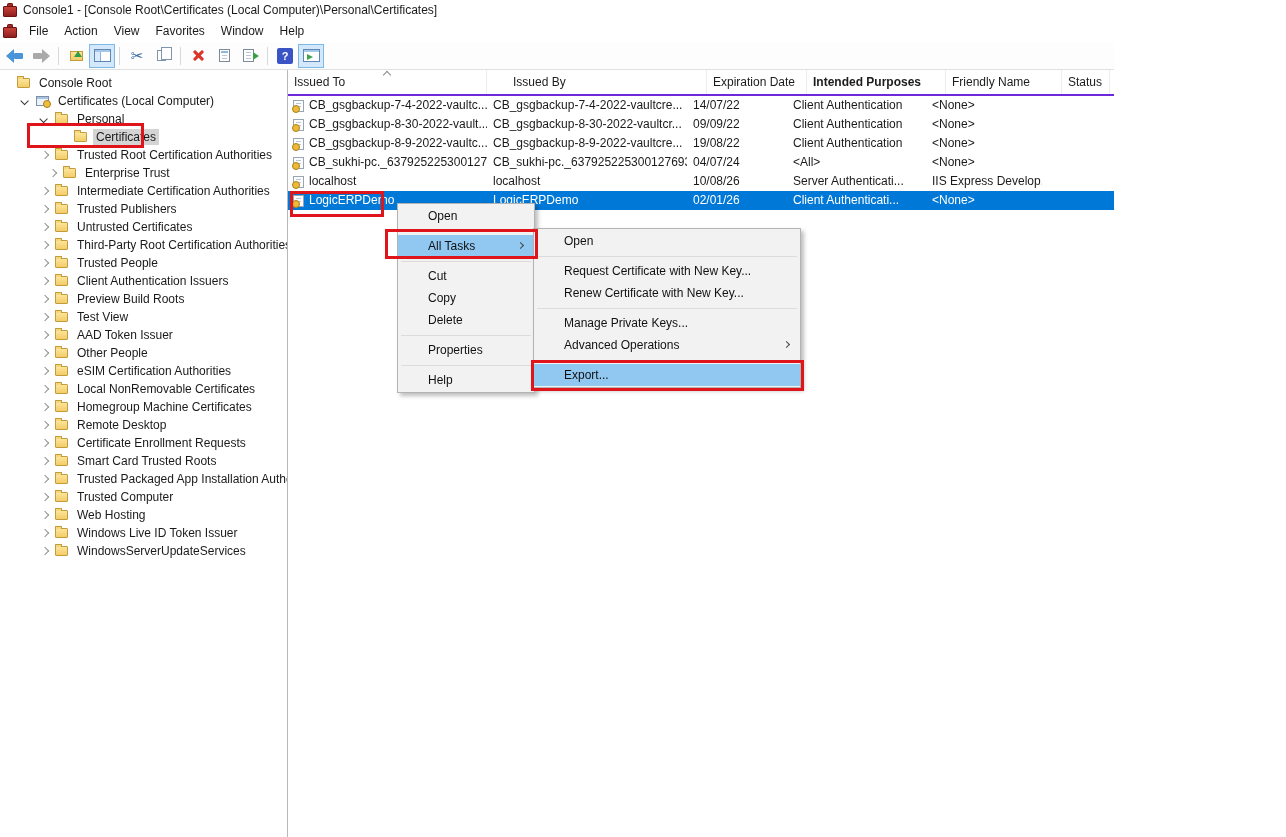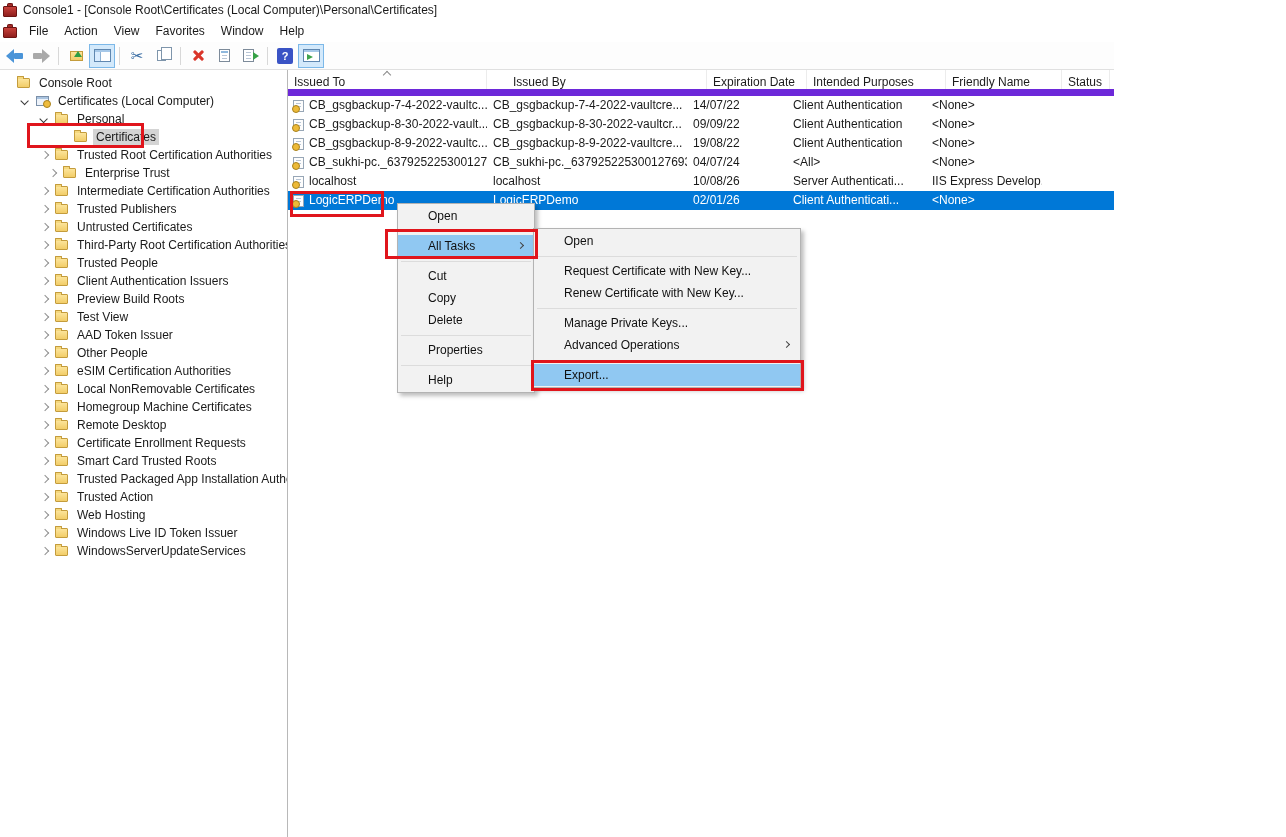--- a/index.html
+++ b/index.html
@@ -72,21 +72,21 @@
   .ic-folder{width:13px;height:10px;background:linear-gradient(180deg,#fce49a,#f2cd68);border:1px solid #c49c3c;border-radius:1px;position:relative;flex:none}
   .ic-folder::before{content:"";position:absolute;left:-1px;top:-3px;width:5px;height:2px;background:#f5d87e;border:1px solid #c49c3c;border-bottom:none;border-radius:1px 1px 0 0}
   .ic-certmgr{width:13px;height:10px;background:#eef3fa;border:1px solid #7b90a9;position:relative;flex:none}
   .ic-certmgr::before{content:"";position:absolute;left:0;top:0;right:0;height:2px;background:#aac4e0}
   .ic-certmgr::after{content:"";position:absolute;right:-3px;bottom:-3px;width:6px;height:6px;border-radius:50%;background:#eebc3e;border:1px solid #a9821e}
   .tlabel{padding:1px 3px}
   .tlabel.sel{background:var(--inactive-selection)}
 
   
   .list-pane{flex:1;background:#fff;position:relative;overflow:hidden}
-  .list-header{display:flex;height:26px;border-bottom:7px solid #6d28d9;position:relative}
+  .list-header{display:flex;height:26px;border-bottom:2px solid #6d28d9;position:relative}
   .hcell{border-right:1px solid #ececec;padding-left:6px;line-height:25px;white-space:nowrap;overflow:hidden;flex:none;color:#1c1c1c}
   .sort-caret{position:absolute;left:96px;top:2px;width:6px;height:6px;border-top:1px solid #8a8a8a;border-right:1px solid #8a8a8a;transform:rotate(-45deg)}
   .lrow{display:flex;width:904px;height:19px;line-height:19px;cursor:default}
   .lrow.rsel{background:var(--selection-blue);color:#fff}
   .cell{padding-left:6px;white-space:nowrap;overflow:hidden;flex:none}
   .cell.c0{display:flex;align-items:center;padding-left:3px}
   .ic-cert{width:11px;height:12px;background:#fdfdfd;border:1px solid #97a6b6;position:relative;flex:none;margin:0 5px 0 2px}
   .ic-cert::before{content:"";position:absolute;left:2px;top:2px;right:2px;height:6px;background:repeating-linear-gradient(#b9c6d6 0 1px,transparent 1px 3px)}
   .ic-cert::after{content:"";position:absolute;left:-2px;bottom:-2px;width:6px;height:6px;border-radius:50%;background:#edba38;border:1px solid #a9821e}
 
@@ -281,21 +281,21 @@
           <div class="tlabel">Smart Card Trusted Roots</div>
         </div>
         <div class="tree-item" style="padding-left: 42px;">
           <div class="chev collapsed"></div>
           <div class="tico ic-folder"></div>
           <div class="tlabel">Trusted Packaged App Installation Authorit</div>
         </div>
         <div class="tree-item" style="padding-left: 42px;">
           <div class="chev collapsed"></div>
           <div class="tico ic-folder"></div>
-          <div class="tlabel">Trusted Action</div>
+          <div class="tlabel">Trusted Computer</div>
         </div>
         <div class="tree-item" style="padding-left: 42px;">
           <div class="chev collapsed"></div>
           <div class="tico ic-folder"></div>
           <div class="tlabel">Web Hosting</div>
         </div>
         <div class="tree-item" style="padding-left: 42px;">
           <div class="chev collapsed"></div>
           <div class="tico ic-folder"></div>
           <div class="tlabel">Windows Live ID Token Issuer</div>
@@ -305,21 +305,21 @@
           <div class="tico ic-folder"></div>
           <div class="tlabel">WindowsServerUpdateServices</div>
         </div>
       </div>
     <div class="list-pane">
       <div class="list-header" id="list-header">
         <span class="sort-caret"></span>
       <div class="hcell" style="width: 199px;">Issued To</div>
           <div class="hcell" style="width: 200px; margin-left: 20px;">Issued By</div>
           <div class="hcell" style="width: 100px;">Expiration Date</div>
-          <div class="hcell" style="width: 139px;">Intended Purposes</div>
+          <div class="hcell" style="width: 139px; font-weight: bold;">Intended Purposes</div>
           <div class="hcell" style="width: 116px;">Friendly Name</div>
           <div class="hcell" style="width: 48px;">Status</div>
           <div class="hcell" style="width: 102px;">Certificate Tem...</div>
         </div>
       <div id="list-rows">
           <div class="lrow">
             <div class="cell c0" style="width: 199px;">
               <div class="ic-cert"></div>
               <div style="display: inline;">CB_gsgbackup-7-4-2022-vaultc...</div>
             </div>

